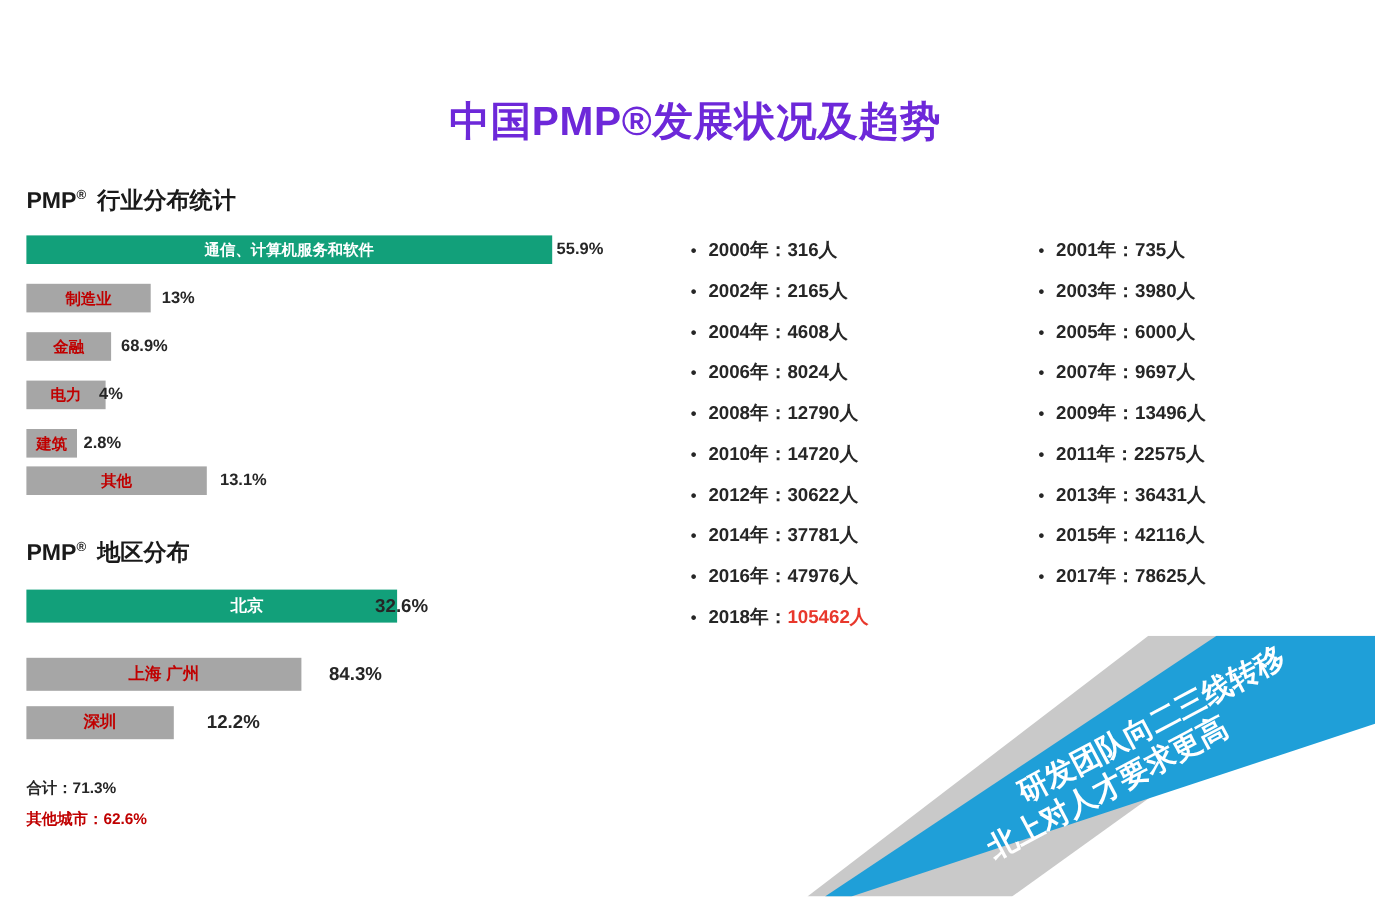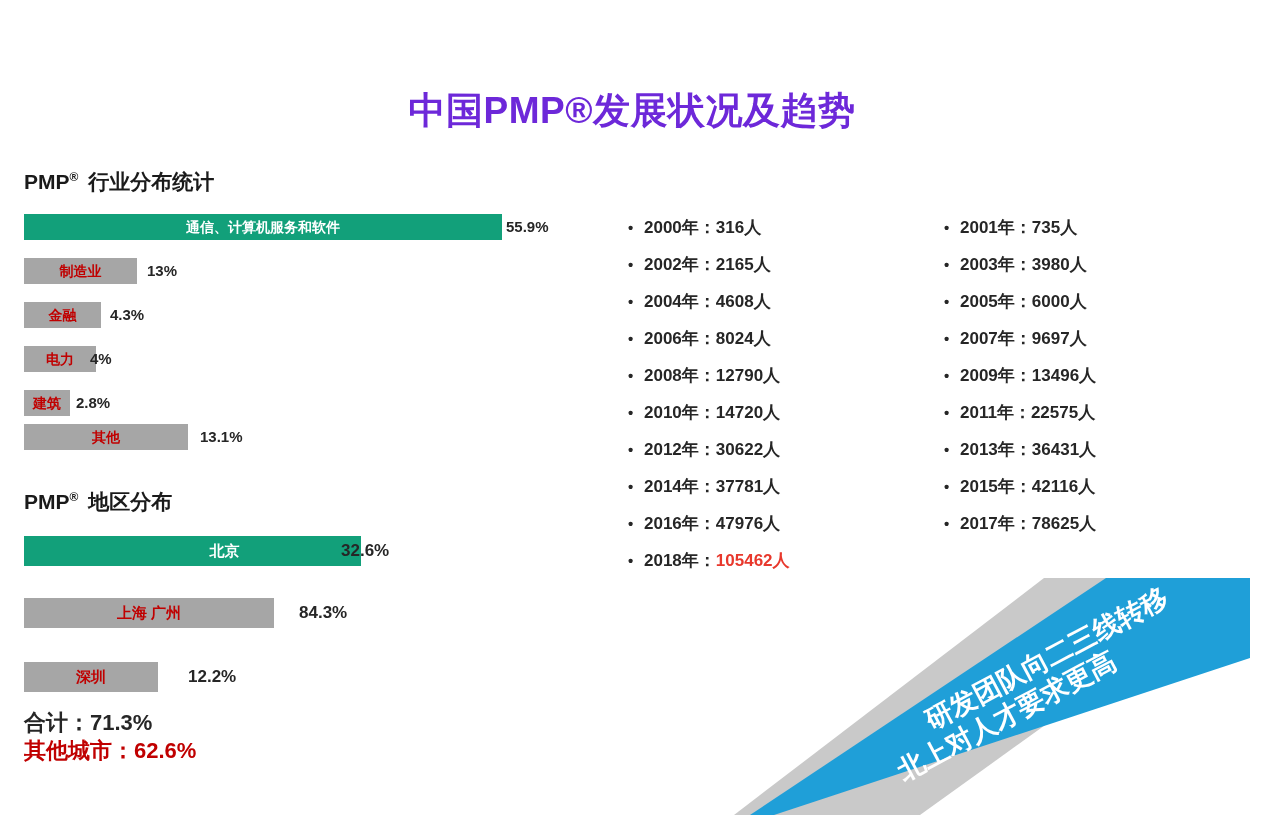--- a/index.html
+++ b/index.html
@@ -109,21 +109,21 @@
   .bar-row.region, .bar-row.region .bar, .bar-row.region .bar-label,
   .bar-row.region .bar-value { height: 30px; }
   .bar-row.region .bar-label, .bar-row.region .bar-value { line-height: 30px; }
   .bar-row.region .bar-label { font-size: 15px; }
   .bar-row.region .bar-value { font-size: 17px; }
 
   
   .total-line {
     position: absolute;
     left: 10px;
-    font-size: 22px;
+    font-size: 14px;
     font-weight: bold;
     color: #262626;
     white-space: nowrap;
   }
   .total-line.red { color: #c00000; }
   #total-all   { top: 690px; }
   #total-other { top: 718px; }
 
   
   .stats-col {
@@ -211,21 +211,21 @@
       <div class="bar" style="width:113px;">
         <div class="bar-label red">制造业</div>
       </div>
       <div class="bar-value" style="left:123px;">13%</div>
     </div>
 
     <div class="bar-row" style="top:284px; width:700px;">
       <div class="bar" style="width:77px;">
         <div class="bar-label red">金融</div>
       </div>
-      <div class="bar-value" style="left:86px;">4.3%</div>
+      <div class="bar-value" style="left:86px;">68.9%</div>
     </div>
 
     <div class="bar-row" style="top:328px; width:700px;">
       <div class="bar" style="width:72px;">
         <div class="bar-label red">电力</div>
       </div>
       <div class="bar-value" style="left:66px;">4%</div>
     </div>
 
     <div class="bar-row" style="top:372px; width:700px;">
@@ -253,21 +253,21 @@
       <div class="bar-value" style="left:317px;">32.6%</div>
     </div>
 
     <div class="bar-row region" style="top:580px; width:700px;">
       <div class="bar" style="width:250px;text-decoration:underline;">
         <div class="bar-label red">上海 广州</div>
       </div>
       <div class="bar-value" style="left:275px;">84.3%</div>
     </div>
 
-    <div class="bar-row region" style="top:644px; width:700px;padding-left:12px;">
+    <div class="bar-row region" style="top:624px; width:700px;padding-left:12px;">
       <div class="bar" style="width:134px;">
         <div class="bar-label red">深圳</div>
       </div>
       <div class="bar-value" style="left:164px;">12.2%</div>
     </div>
 
     <div class="total-line" id="total-all">合计：71.3%</div>
     <div class="total-line red" id="total-other">其他城市：62.6%</div>
 
     <div class="stats-col" id="stats-col-left">

